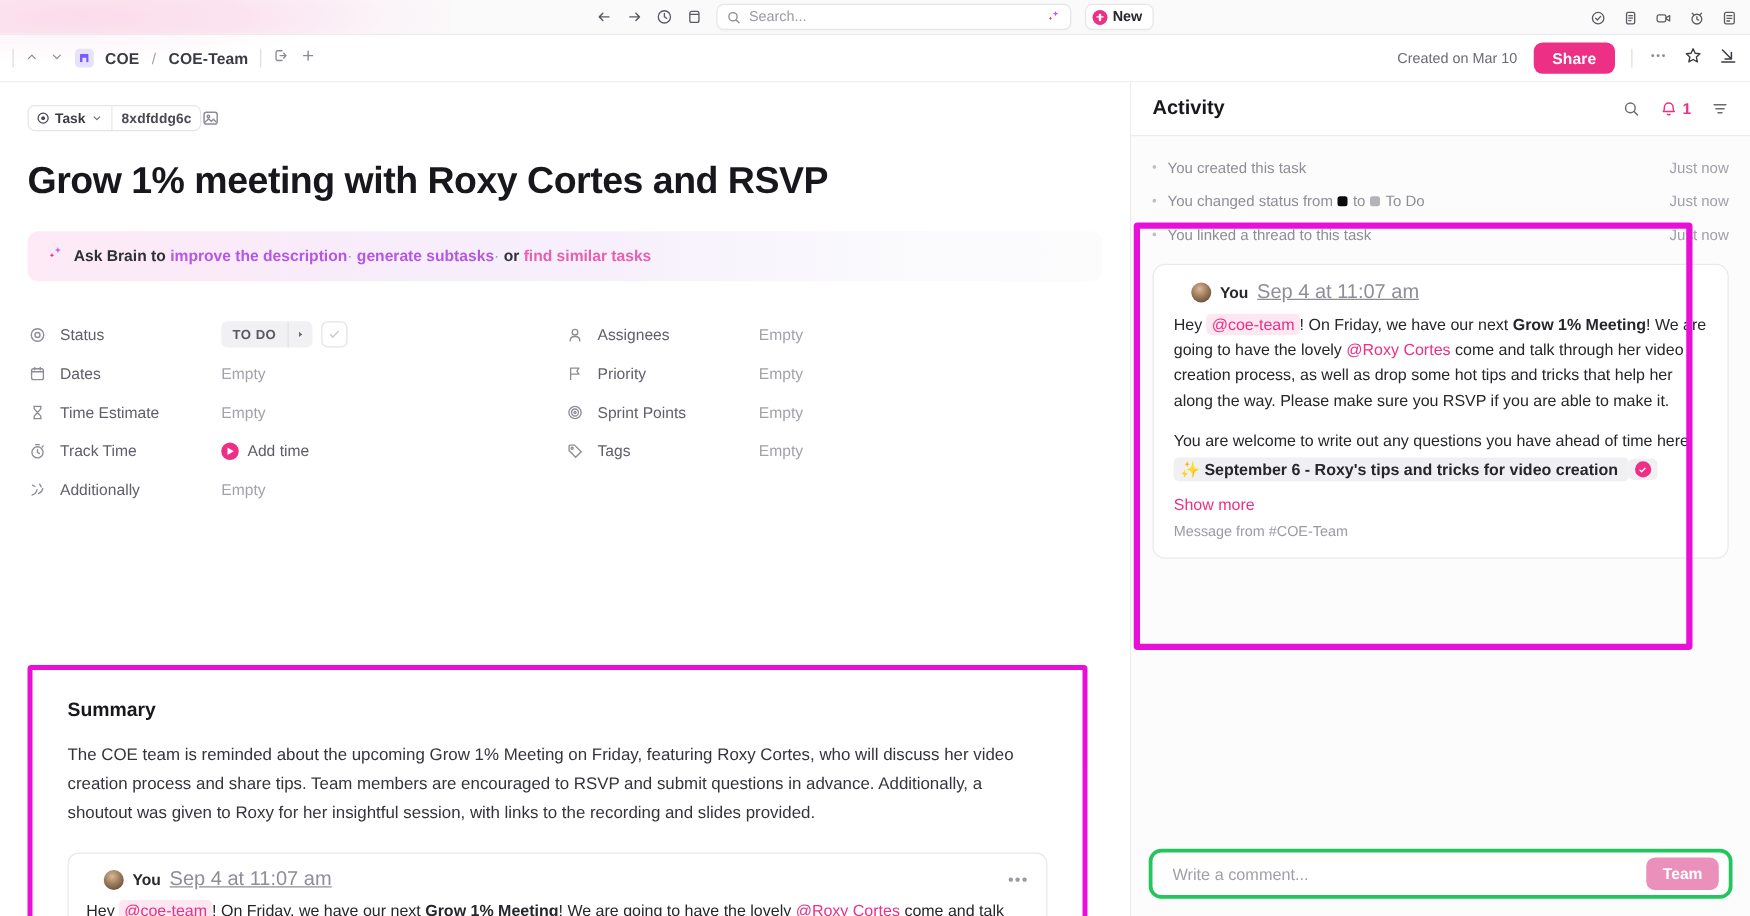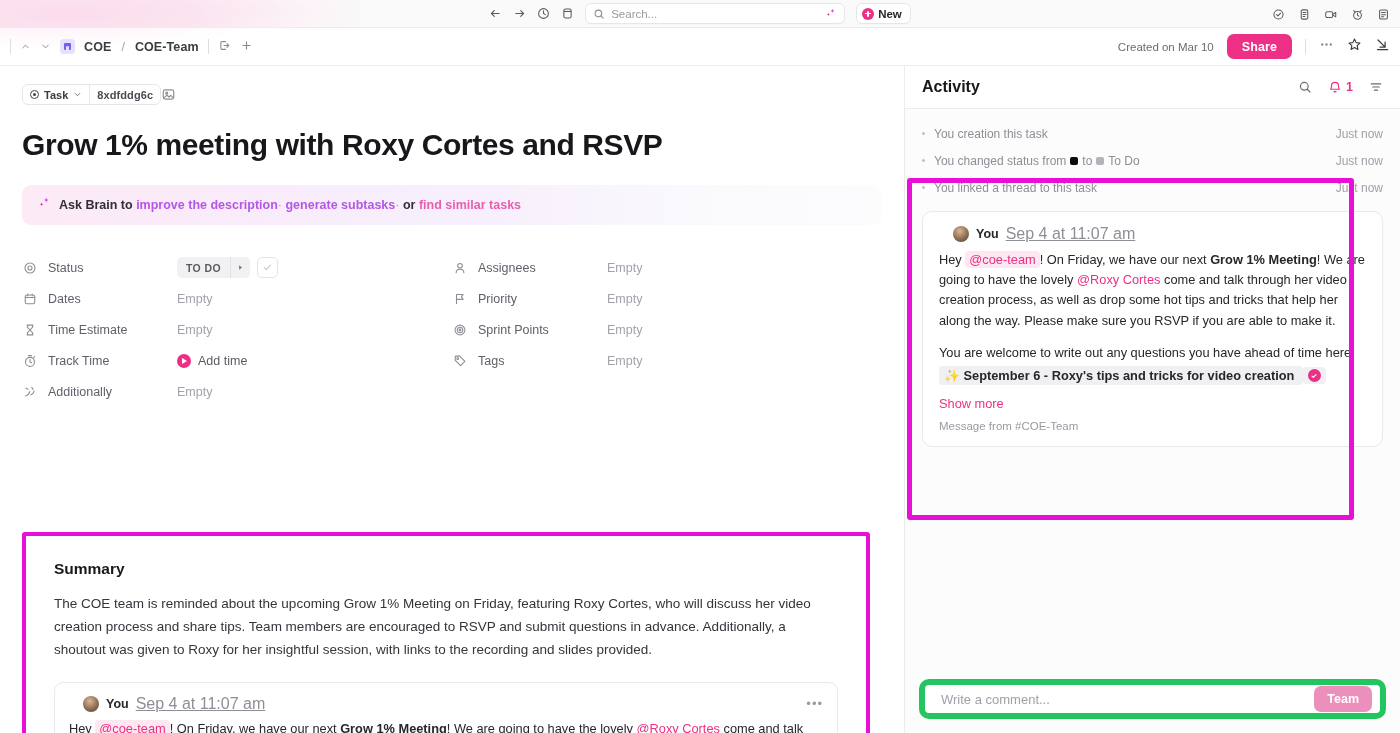--- a/index.html
+++ b/index.html
@@ -21,21 +21,21 @@
     overflow: hidden;
   }
   .topbar-glow {
     position: absolute; left: -60px; top: -36px; width: 420px; height: 90px;
     background: radial-gradient(ellipse at 30% 55%, #fbdcec 0%, #fbe4f0 32%, rgba(252,240,247,0.55) 60%, rgba(255,255,255,0) 78%);
     pointer-events: none;
   }
   .topbar-center { position: relative; display: flex; align-items: center; gap: 11px; z-index: 2; }
   .tb-icon { color: #5b5b63; display: flex; align-items: center; justify-content: center; cursor: pointer; }
   .searchbox {
-    width: 260px; height: 21px; border-radius: 6px; background: #ffffff;
+    width: 284px; height: 21px; border-radius: 6px; background: #ffffff;
     border: 1px solid #e6e6e9; display: flex; align-items: center;
     padding: 0 7px; gap: 6px; box-shadow: 0 1px 1px rgba(0,0,0,0.02);
   }
   .searchbox .ph { font-size: 11.5px; color: #9a9aa3; }
   .brain-spark { margin-left: auto; display: flex; align-items: center; }
   .new-btn {
     display: flex; align-items: center; gap: 4px;
     background: #ffffff; border: 1px solid #e6e6e9; border-radius: 6px;
     height: 21px; padding: 0 8px 0 5px; cursor: pointer;
     box-shadow: 0 1px 1px rgba(0,0,0,0.02);
@@ -210,21 +210,21 @@
   }
   .badge-pink i {
     width: 13px; height: 13px; border-radius: 50%; background: #ed2f85;
     display: inline-flex; align-items: center; justify-content: center;
   }
   .show-more-link { margin-top: 10px; font-size: 12.8px; color: #ed2f85; cursor: pointer; }
   .msg-from { margin-top: 9px; font-size: 11.5px; color: #9a9aa3; }
 
   .comment-bar { margin-top: auto; padding: 10px 14px 14px 14px; }
   .comment-box {
-    height: 40px; background: #fff; border: 6px solid #22c55e; border-radius: 10px;
+    height: 40px; background: #fff; border: 3px solid #22c55e; border-radius: 10px;
     display: flex; align-items: center; padding: 0 8px 0 16px;
     box-shadow: 0 1px 2px rgba(0,0,0,0.03);
   }
   .comment-input {
     flex: 1; border: none; outline: none; font-family: inherit;
     font-size: 13px; color: #26262b; background: transparent;
   }
   .comment-input::placeholder { color: #a0a0a9; }
   .send-btn {
     background: #eb8fbb; color: #fff; border: none; border-radius: 7px;
@@ -608,21 +608,21 @@
             <svg width="14" height="14" viewBox="0 0 16 16" fill="none" stroke="#6a6a73" stroke-width="1.35" stroke-linecap="round">
                 <path d="M2.6 4.4h10.8M4.3 8h7.4M6.2 11.6h3.6"></path>
               </svg>
           </span>
         </span>
       </div>
 
       <div class="act-log">
         <div class="log-row">
           <span class="log-bullet"></span>
-          <span class="log-txt">You creation this task</span>
+          <span class="log-txt">You created this task</span>
           <span class="log-time">Just now</span>
         </div>
         <div class="log-row">
           <span class="log-bullet"></span>
           <span class="log-txt">
             <span>You changed status from</span>
             <span class="sq black"></span>
             <span>to</span>
             <span class="sq grey"></span>
             <span>To Do</span>

